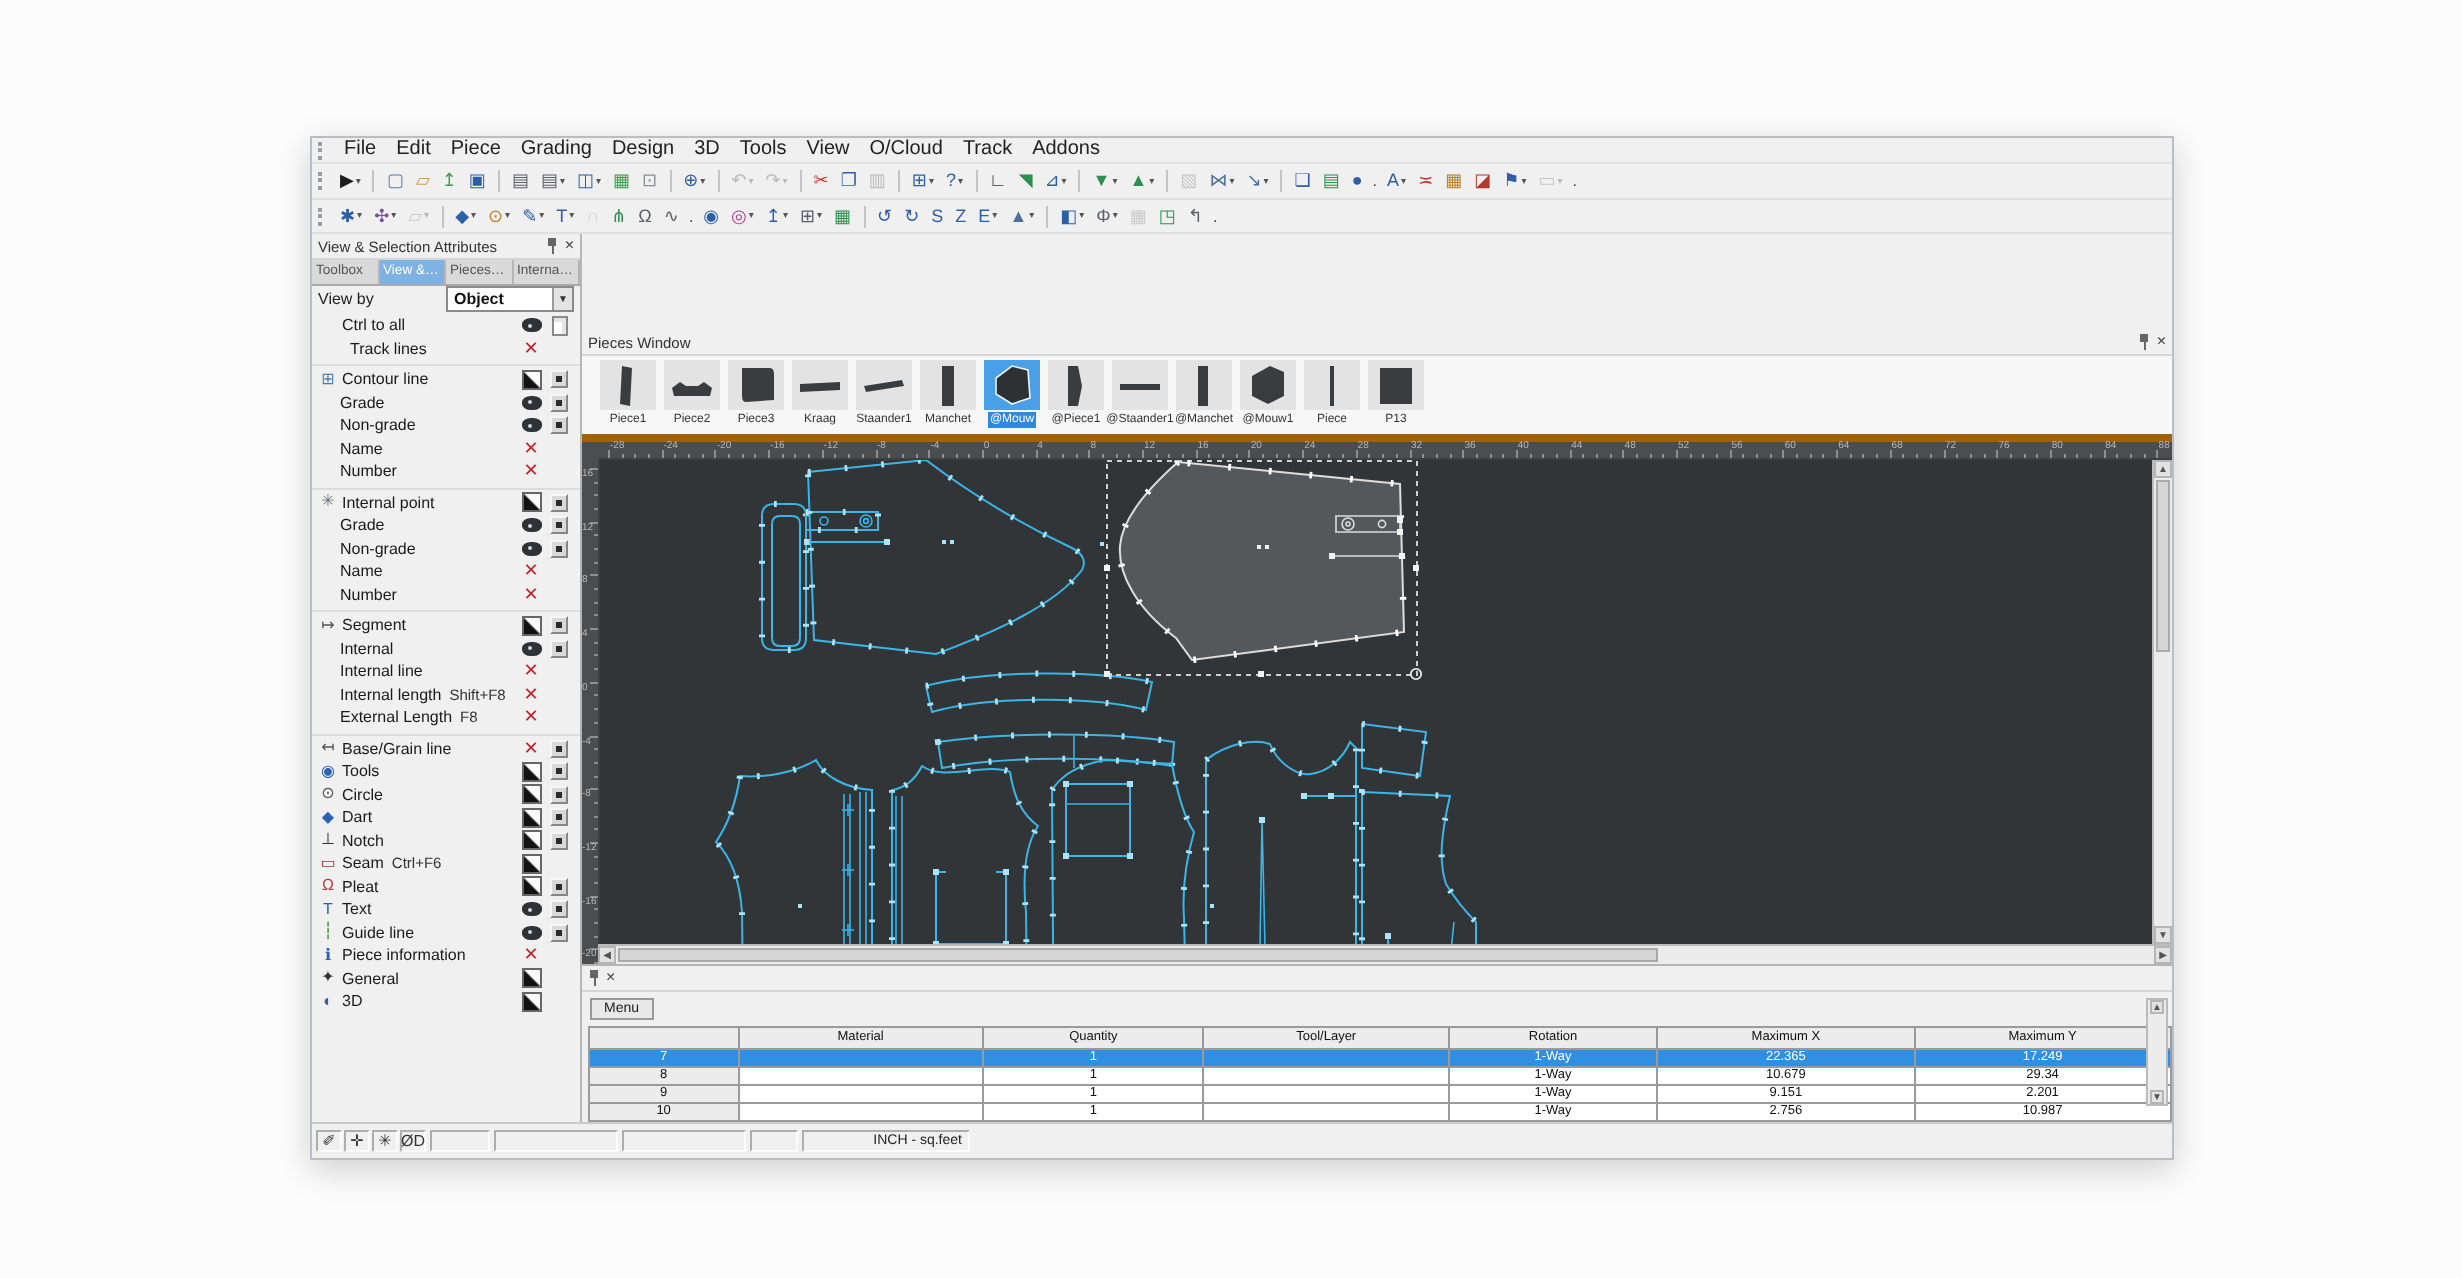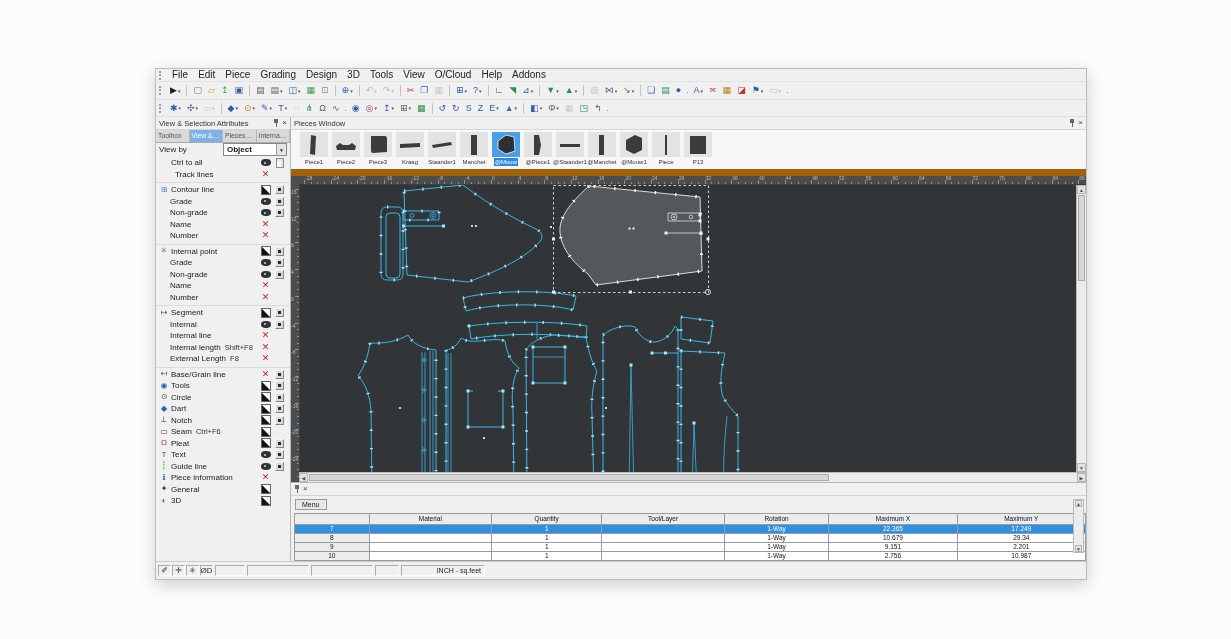--- a/index.html
+++ b/index.html
@@ -51,21 +51,21 @@
   .slot{width:11px;display:flex;justify-content:center;align-items:center;}
   .c-eye{width:10px;height:7px;background:#2e3338;border-radius:45%;position:relative;}
   .c-eye::after{content:"";position:absolute;left:3.5px;top:2.5px;width:2px;height:2px;background:#cfd6dd;border-radius:50%;}
   .c-btn{width:9px;height:9px;background:#d9d9d9;border:1px solid;border-color:#f7f7f7 #868686 #868686 #f7f7f7;position:relative;box-sizing:border-box;}
   .c-btn::after{content:"";position:absolute;left:2px;top:2px;width:3px;height:3px;background:#2b2b2b;}
   .c-half{width:10px;height:10px;border:1px solid #666;background:linear-gradient(45deg,#121212 46%,#fafafa 54%);box-sizing:border-box;}
   .c-x{color:#c1272d;font-weight:bold;font-size:9px;line-height:9px;}
   .c-page{width:8px;height:10px;background:#fff;border:1px solid #8a8a8a;box-sizing:border-box;box-shadow:inset -2px 2px 0 rgba(0,0,0,.1);}
   
   .right-col{flex:1;display:flex;flex-direction:column;min-width:0;}
-  .pieces-window{height:52px;background:#f2f2f2;border-bottom:7px solid #a16207;display:flex;flex-direction:column;}
+  .pieces-window{height:52px;background:#f2f2f2;border-bottom:4px solid #a16207;display:flex;flex-direction:column;margin-top:48px;}
   .thumb-strip{flex:1;display:flex;align-items:flex-start;padding:2px 0 0 8px;gap:2px;background:#f7f7f7;}
   .thumb-cell{width:30px;display:flex;flex-direction:column;align-items:center;}
   .thumb-box{width:28px;height:25px;background:#e3e3e3;display:flex;align-items:center;justify-content:center;}
   .thumb-cell.selected .thumb-box{background:#4aa0e8;}
   .thumb-label{font-size:6px;line-height:8px;color:#333;margin-top:1px;max-width:34px;white-space:nowrap;overflow:hidden;}
   .thumb-cell.selected .thumb-label{background:#2e8ae0;color:#fff;padding:0 1px;}
   
   .canvas-area{flex:1;display:flex;flex-direction:column;min-height:0;background:#4b4d4f;border-bottom:1px solid #b5b5b5;}
   .hruler{height:8px;background:#4b4d4f;position:relative;border-bottom:1px solid #3c3e40;margin-left:8px;}
   .canvas-mid{flex:1;display:flex;min-height:0;}
@@ -119,21 +119,21 @@
     <span style="display:flex;">
           <span class="menu-item">File</span>
           <span class="menu-item">Edit</span>
           <span class="menu-item">Piece</span>
           <span class="menu-item">Grading</span>
           <span class="menu-item">Design</span>
           <span class="menu-item">3D</span>
           <span class="menu-item">Tools</span>
           <span class="menu-item">View</span>
           <span class="menu-item">O/Cloud</span>
-          <span class="menu-item">Help</span>
+          <span class="menu-item">Track</span>
           <span class="menu-item">Addons</span>
         </span>
   </div>
 
   <div class="toolbar" id="tb1">
     <span class="grip"></span>
   <span class="tb-btn">
           <span class="tb-g" style="color: rgb(28, 28, 28);">▶</span>
           <span class="tb-arrow">▾</span>
         </span>

